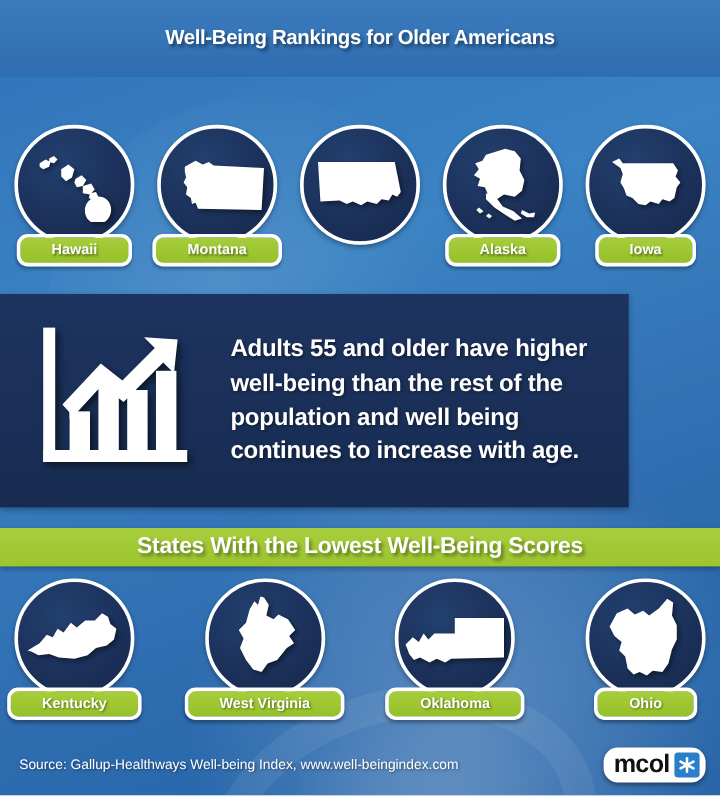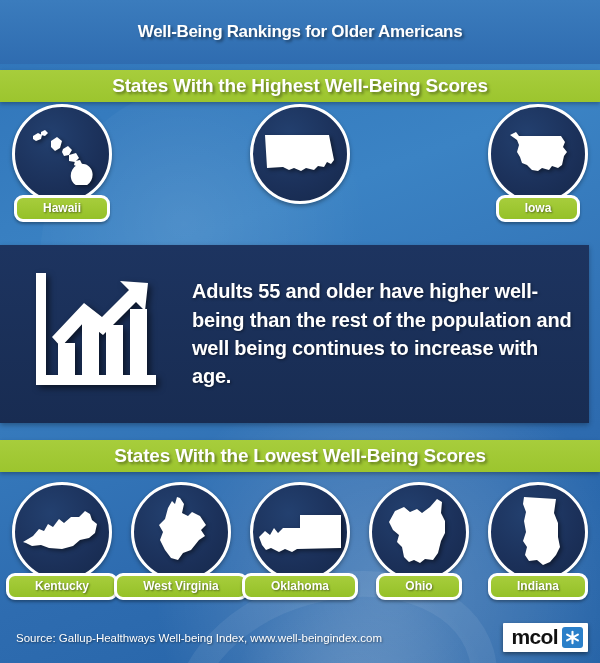--- a/index.html
+++ b/index.html
@@ -102,21 +102,21 @@
     color: #ffffff;
     font-size: 12px; font-weight: bold;
     text-align: center; white-space: nowrap;
     text-shadow: 1px 1px 2px rgba(0,0,0,0.45);
     box-shadow: 0 2px 3px rgba(0,0,0,0.32);
     position: relative; z-index: 3;
   }
 
   
   #middle-panel {
-    position: absolute; left: 0; top: 245px; width: 589px; height: 178px;
+    position: absolute; left: 0; top: 245px; width: 524px; height: 178px;
     background: linear-gradient(180deg,#1d3460 0%, #182c52 100%);
     box-shadow: 0 2px 5px rgba(0,0,0,0.30);
     display: flex; align-items: center;
   }
   #chart-icon-wrap {
     width: 192px; display: flex; align-items: center; justify-content: center;
   }
   #chart-icon svg { display: block; filter: drop-shadow(3px 3px 3px rgba(0,0,0,0.55)); }
   #middle-text {
     flex: 1; padding-right: 16px;
@@ -134,21 +134,21 @@
     text-align: center;
   }
   #source-text {
     color: #ffffff; font-size: 11.5px;
     text-shadow: 1px 1px 2px rgba(0,0,0,0.45);
     white-space: nowrap;
   }
   #logo {
     display: flex; align-items: center;
     background: #ffffff;
-    border-radius: 1px;
+    border-radius: 12px;
     padding: 3px 5px;
     box-shadow: 0 2px 4px rgba(0,0,0,0.45);
   }
   #logo-text {
     color: #111111; font-size: 21px; font-weight: bold;
     letter-spacing: -0.6px; line-height: 1; padding: 0 4px 2px 3px;
   }
   #logo-mark {
     width: 21px; height: 21px; border-radius: 3px;
     background: #2a7fc9;
@@ -163,23 +163,20 @@
 
   <div class="bg-glow glow-c"></div>
   <div class="bg-glow glow-a"></div>
   <div class="bg-glow glow-b"></div>
   <div class="swoosh"></div>
 
   <div id="header">
     <div id="header-title">Well-Being Rankings for Older Americans</div>
   </div>
 
-  <div class="banner" id="banner-high">
-    <span>States With the Highest Well-Being Scores</span>
-  </div>
 
   <div class="state-row" id="row-high">
 
     <div class="state-cell">
       <div class="state-circle">
         <span>
           <svg width="74" height="62" viewBox="0 0 74 62">
             <g fill="#ffffff">
               <path d="M8 13 l5-3 4 2 -1 4 -5 2 -3-2z"></path>
               <path d="M16 9 l4-2 3 3 -3 3 -4-1z"></path>
@@ -188,31 +185,57 @@
               <path d="M44 32 l7-2 3 5 -4 4 -6-1z"></path>
               <path d="M50 38 l5-1 2 4 -4 3 -4-2z"></path>
               <path d="M52 42 c6-3 13 0 15 6 2 6 -1 13 -7 15 -7 2 -13-2 -14-8 -1-5 1-10 6-13z"></path>
             </g>
           </svg>
         </span>
       </div>
       <div class="state-label">Hawaii</div>
     </div>
 
+    <div class="state-cell">
+      <div class="state-circle">
+        <span>
+          <svg width="78" height="52" viewBox="0 0 78 52">
+            <path fill="#ffffff" d="M12 11 l9-5 6 3 5-2 4 3 42 2 -2 35 -53 -1 -2-5 -3 1 -1-5 -4-3 1-6 -3-4 2-4 -1-5z"></path>
+          </svg>
+        </span>
+      </div>
+      <div class="state-label">Montana</div>
+    </div>
 
     <div class="state-cell">
       <div class="state-circle">
         <span>
           <svg width="78" height="52" viewBox="0 0 78 52">
             <path fill="#ffffff" d="M4 7 h64 l5 25 -3 4 -4 -2 -3 5 -6 -1 -4 4 -8 -2 -5 3 -7 -3 -5 2 -6 -3 -16 1 z"></path>
           </svg>
         </span>
       </div>
     </div>
 
+    <div class="state-cell">
+      <div class="state-circle">
+        <span>
+          <svg width="76" height="66" viewBox="0 0 76 66">
+            <g fill="#ffffff">
+              <path d="M30 6 l10-3 8 2 5 6 -1 10 4 8 -2 9 -6 5 -9 -2 -6 4 -7 -3 -3 -7 -6 -1 2 -6 -5 -3 4 -5 -3 -5 6 -2 3 -5z"></path>
+              <path d="M24 40 l8 3 6 8 9 4 7 6 -6 2 -8 -5 -9 -6 -7 -7z"></path>
+              <path d="M54 54 l6 3 5 -1 -1 4 -6 0 -5 -3z"></path>
+              <path d="M18 52 l4 3 -3 2 -3 -3z"></path>
+              <path d="M26 57 l3 2 -2 2 -3 -2z"></path>
+            </g>
+          </svg>
+        </span>
+      </div>
+      <div class="state-label">Alaska</div>
+    </div>
 
     <div class="state-cell">
       <div class="state-circle">
         <span>
           <svg width="70" height="56" viewBox="0 0 70 56">
             <path fill="#ffffff" d="M7 9 l6 -3 3 4 42 0 4 6 -2 5 4 5 -3 4 -2 9 -4 3 -6 -2 -3 4 -7 -2 -4 3 -6 -1 -5 -5 -5 -2 -2 -6 -3 -5 2 -7 -2 -5z"></path>
           </svg>
         </span>
       </div>
       <div class="state-label">Iowa</div>
@@ -283,30 +306,20 @@
       <div class="state-circle">
         <span>
           <svg width="64" height="70" viewBox="0 0 64 70">
             <path fill="#ffffff" d="M8 14 l9 -4 6 5 7 -3 5 4 8 -6 7 -8 5 3 -1 11 4 8 0 12 -4 8 -3 12 -5 7 -8 -1 -5 4 -6 -3 -5 2 -5 -5 -2 -10 -5 -5 2 -7 -6 -5 -4 -8z"></path>
           </svg>
         </span>
       </div>
       <div class="state-label">Ohio</div>
     </div>
 
-    <div class="state-cell">
-      <div class="state-circle">
-        <span>
-          <svg width="52" height="76" viewBox="0 0 52 76">
-            <path fill="#ffffff" d="M12 3 l32 2 -2 14 4 10 0 14 2 10 -4 8 -6 7 -7 3 -6 -5 -8 1 -4 -6 2 -8 -4 -6 3 -9 -2 -11 2 -9 -3 -8z"></path>
-          </svg>
-        </span>
-      </div>
-      <div class="state-label">Indiana</div>
-    </div>
 
   </div>
 
   <div id="footer">
     <div id="source-text">Source:  Gallup-Healthways Well-being Index, www.well-beingindex.com</div>
     <div id="logo">
       <div id="logo-text">mcol</div>
       <div id="logo-mark">
         <span>
           <svg width="15" height="15" viewBox="0 0 15 15">

